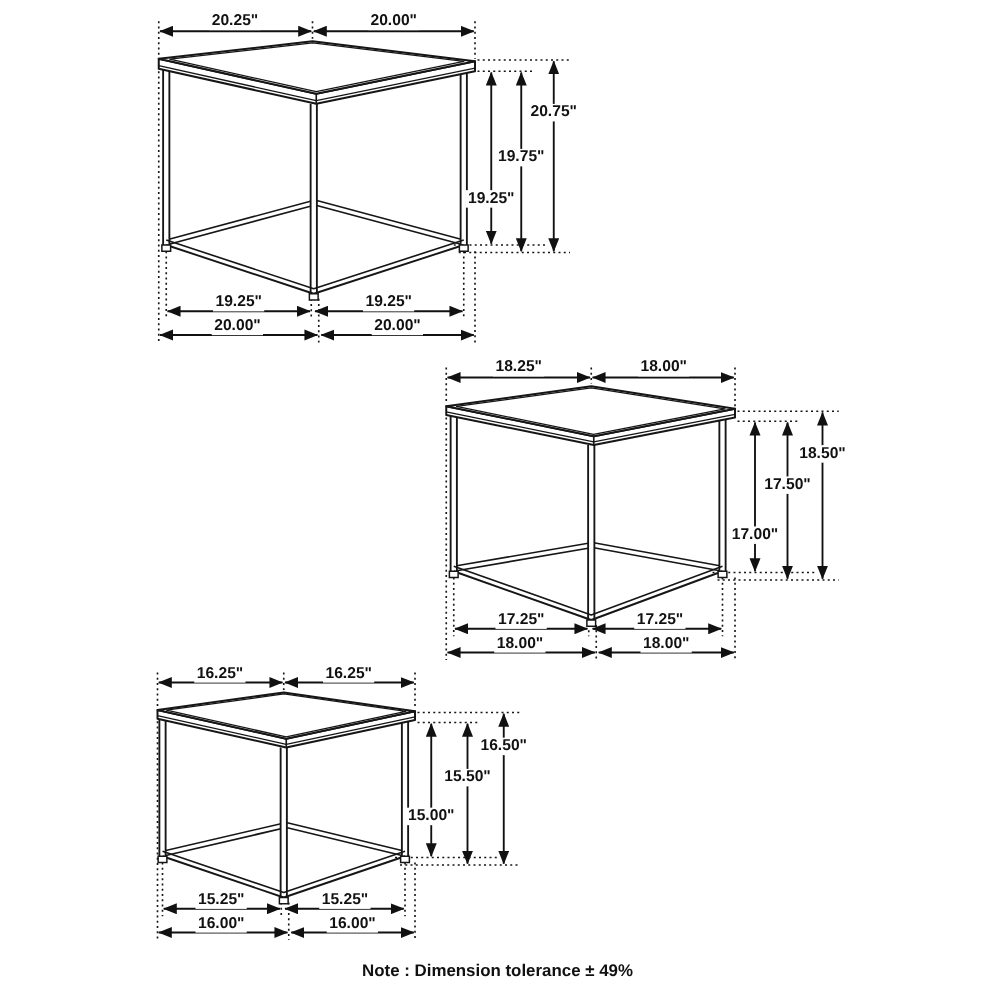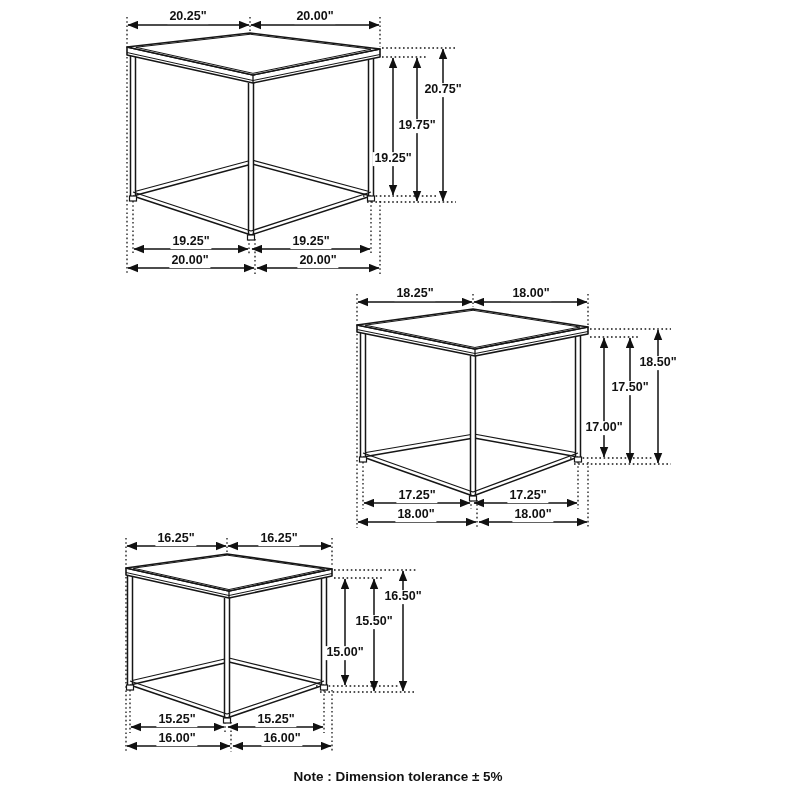--- a/index.html
+++ b/index.html
@@ -182,14 +182,14 @@
   <div class="dim" style="left:176px;top:539px">16.25"</div>
   <div class="dim" style="left:279px;top:539px">16.25"</div>
   <div class="dim" style="left:403px;top:597px">16.50"</div>
   <div class="dim" style="left:374px;top:622px">15.50"</div>
   <div class="dim" style="left:345px;top:653px">15.00"</div>
   <div class="dim" style="left:177px;top:720px">15.25"</div>
   <div class="dim" style="left:276px;top:720px">15.25"</div>
   <div class="dim" style="left:177px;top:739px">16.00"</div>
   <div class="dim" style="left:282px;top:739px">16.00"</div>
 
-  <div class="note" style="left:398px;top:776px">Note : Dimension tolerance ± 5%</div>
+  <div class="note" style="left:398px;top:776px">Note : Dimension tolerance ± 49%</div>
 </div>
 
 </body></html>

